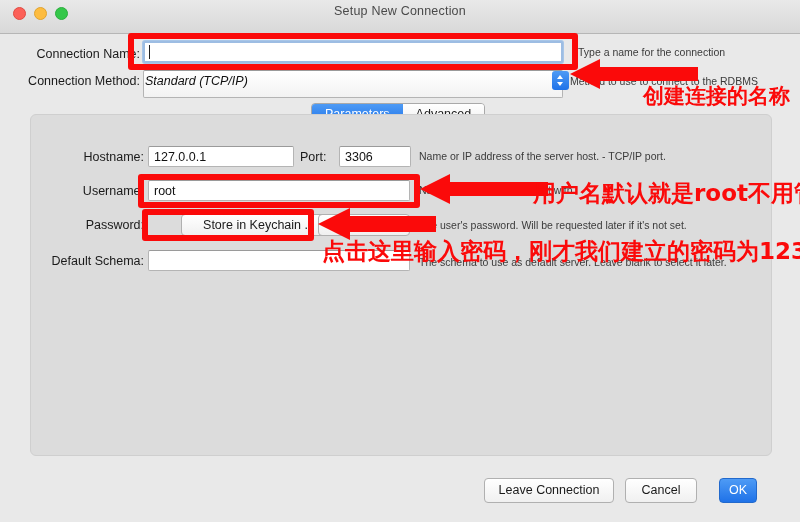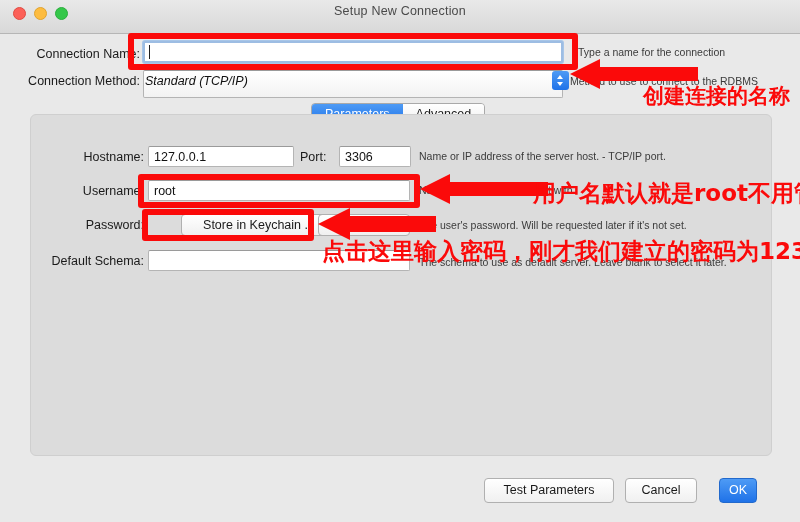--- a/index.html
+++ b/index.html
@@ -290,21 +290,21 @@
 
   <div class="flabel" id="lbl-password">Password:</div>
   <div class="pbtn" id="btn-keychain">Store in Keychain ...</div>
   <div class="pbtn" id="btn-clear">Clear</div>
   <div class="hint" id="hint-pass">The user's password. Will be requested later if it's not set.</div>
 
   <div class="flabel" id="lbl-schema">Default Schema:</div>
   <div class="field" id="fld-schema"></div>
   <div class="hint" id="hint-schema">The schema to use as default server. Leave blank to select it later.</div>
 
-  <div class="bbtn" id="btn-test">Test Parameters</div>
+  <div class="bbtn" id="btn-test">Leave Connection</div>
   <div class="bbtn" id="btn-cancel">Cancel</div>
   <div class="bbtn" id="btn-ok">OK</div>
 
   <div class="redbox" id="box-conn-name"></div>
   <div class="redbox" id="box-username"></div>
   <div class="redbox" id="box-password"></div>
 
   <svg class="arrow" style="left:570px; top:56px; width:130px; height:36px;" viewBox="0 0 130 36">
     <polygon points="0,18 30,3 30,11 128,11 128,25 30,25 30,33" fill="#fb0a0a"></polygon>
   </svg>

